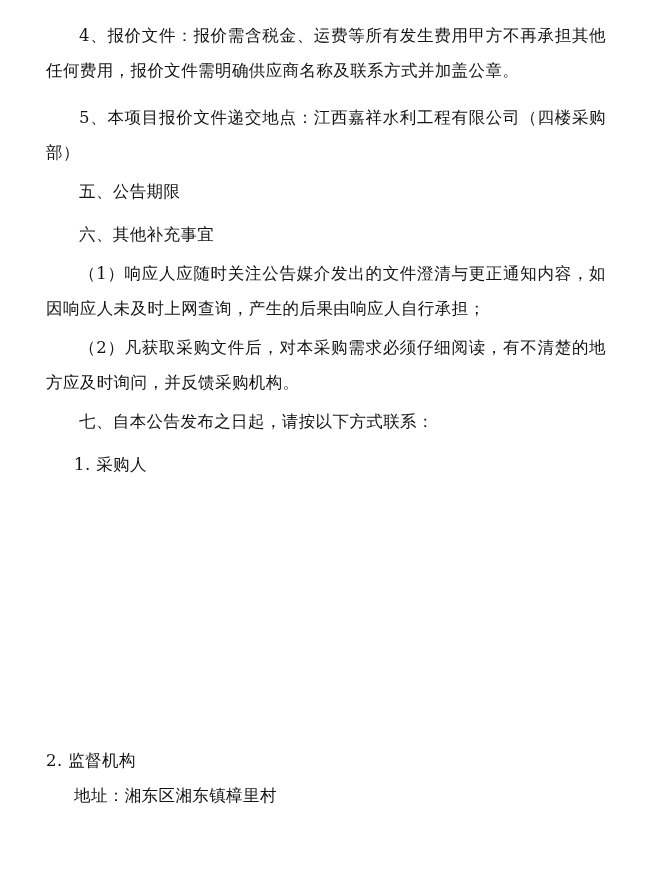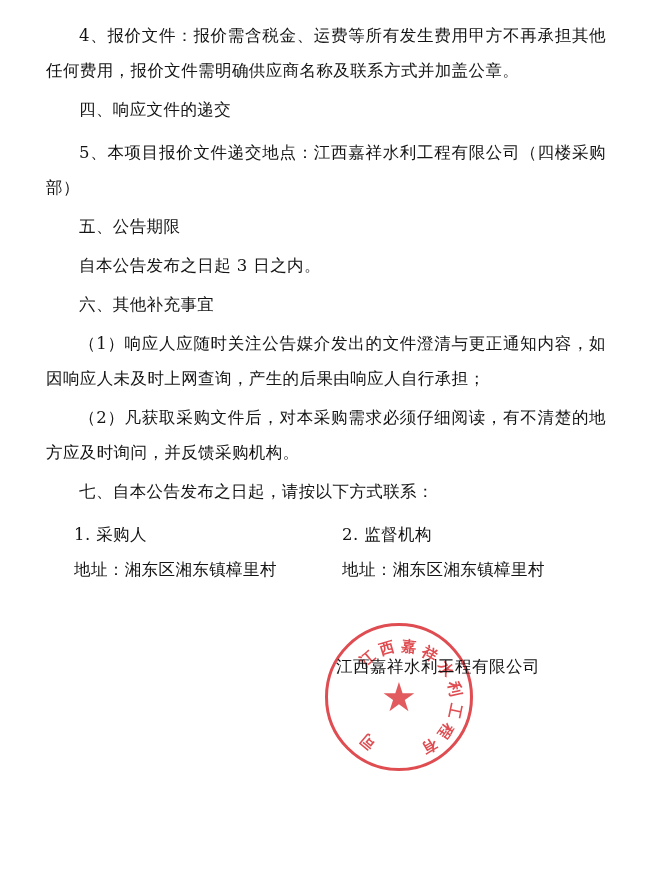--- a/index.html
+++ b/index.html
@@ -38,20 +38,21 @@
   
   .contact-block {
     margin-top: 8px;
   }
   .contact-row {
     display: flex;
     font-size: 16.5px;
     line-height: 35px;
     letter-spacing: 0.4px;
     color: #141414;
+    flex-direction: column;
   }
   .col-a {
     width: 296px;
     flex: 0 0 296px;
     padding-left: 28px;
     box-sizing: border-box;
   }
   .col-b {
     flex: 1 1 auto;
     box-sizing: border-box;
@@ -126,28 +127,26 @@
     font-family: "DejaVu Serif", "Liberation Serif", serif;
   }
 </style>
 </head>
 <body>
 
 <div class="page">
 
   <p class="para indent2">4、报价文件：报价需含税金、运费等所有发生费用甲方不再承担其他任何费用，报价文件需明确供应商名称及联系方式并加盖公章。</p>
   <div class="gap-sm"></div>
-  <p class="para indent2">四、响应文件的递交</p>
   <div class="gap-sm"></div>
   <div class="gap-sm"></div>
   <p class="para indent2">5、本项目报价文件递交地点：江西嘉祥水利工程有限公司（四楼采购部）</p>
   <div class="gap-sm"></div>
   <p class="para indent2">五、公告期限</p>
   <div class="gap-sm"></div>
-  <p class="para indent2">自本公告发布之日起 3 日之内。</p>
   <div class="gap-sm"></div>
   <p class="para indent2">六、其他补充事宜</p>
   <div class="gap-sm"></div>
   <p class="para indent2">（1）响应人应随时关注公告媒介发出的文件澄清与更正通知内容，如因响应人未及时上网查询，产生的后果由响应人自行承担；</p>
   <div class="gap-sm"></div>
   <p class="para indent2">（2）凡获取采购文件后，对本采购需求必须仔细阅读，有不清楚的地方应及时询问，并反馈采购机构。</p>
   <div class="gap-sm"></div>
   <p class="para indent2">七、自本公告发布之日起，请按以下方式联系：</p>
 
   <div class="contact-block">

